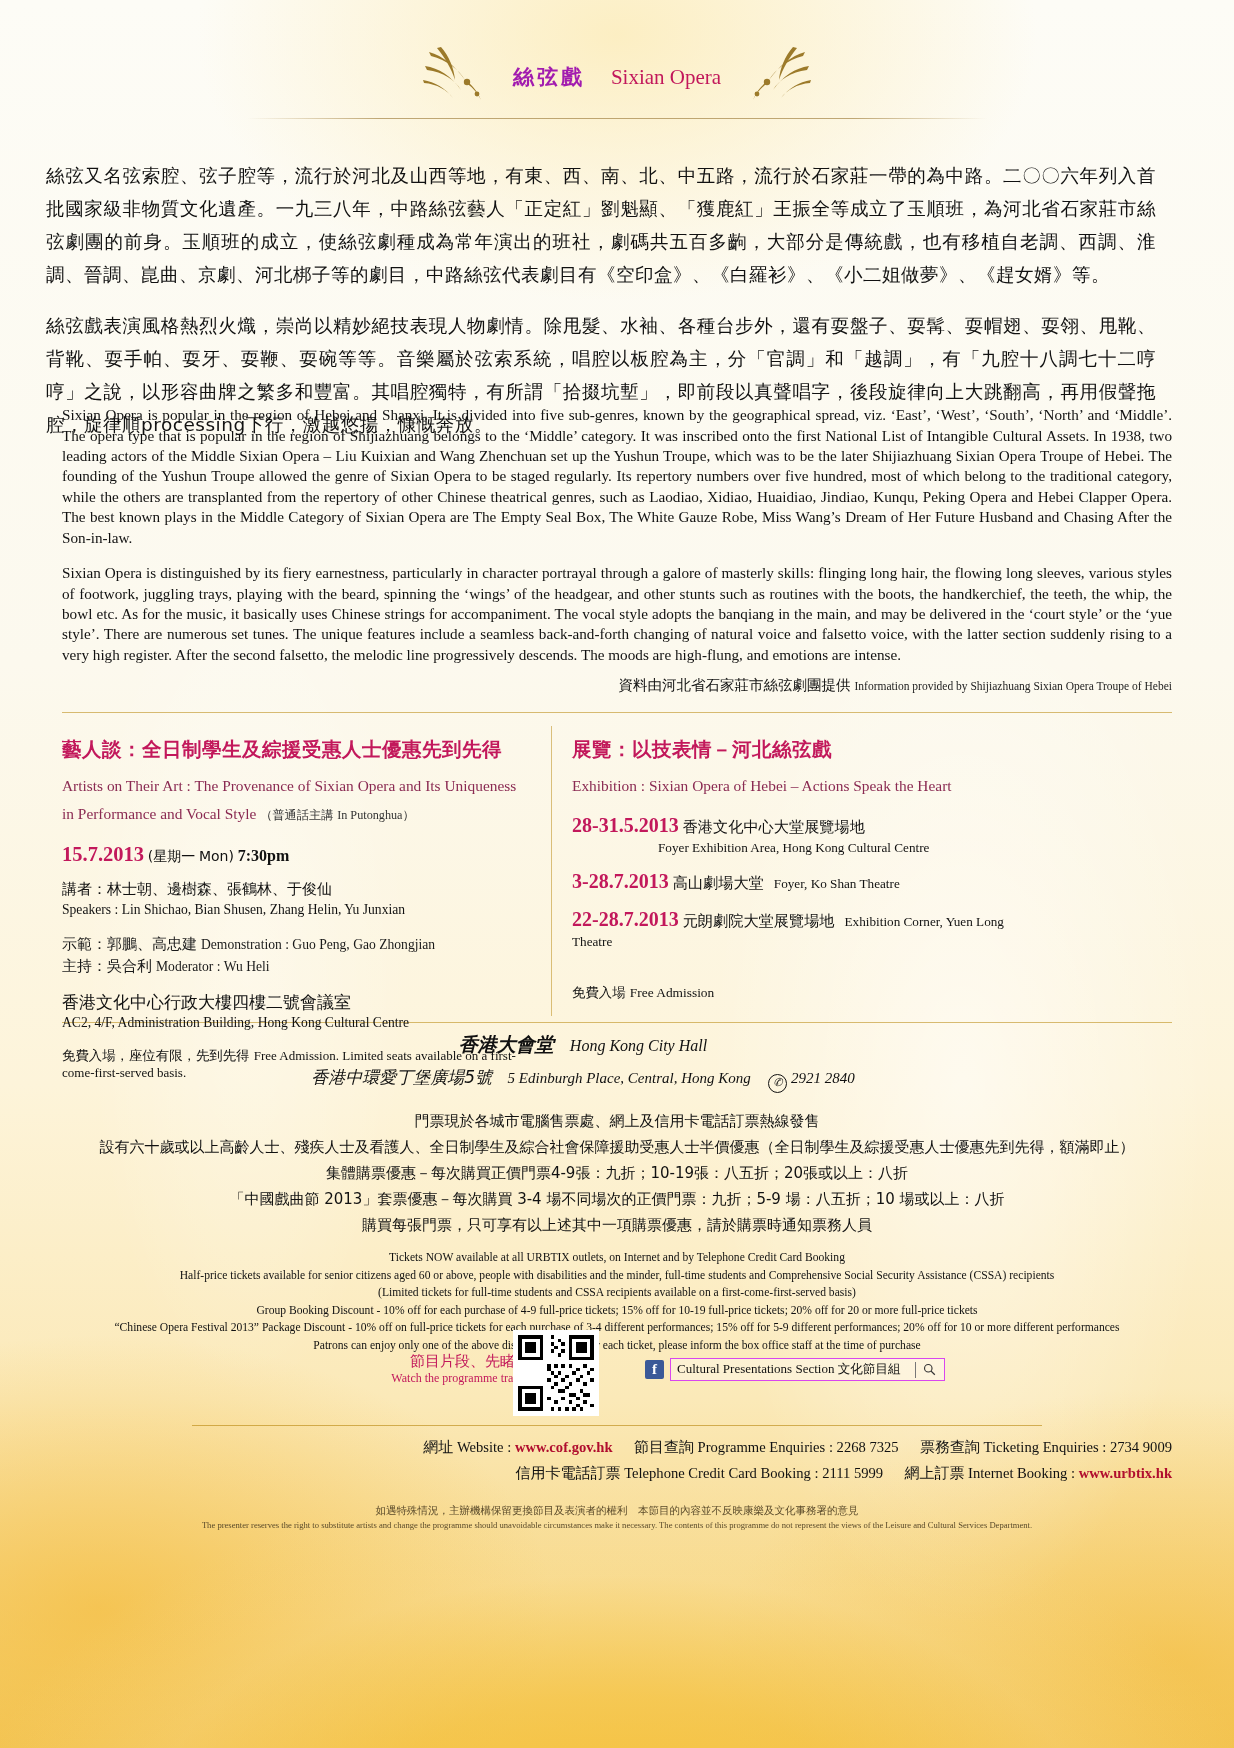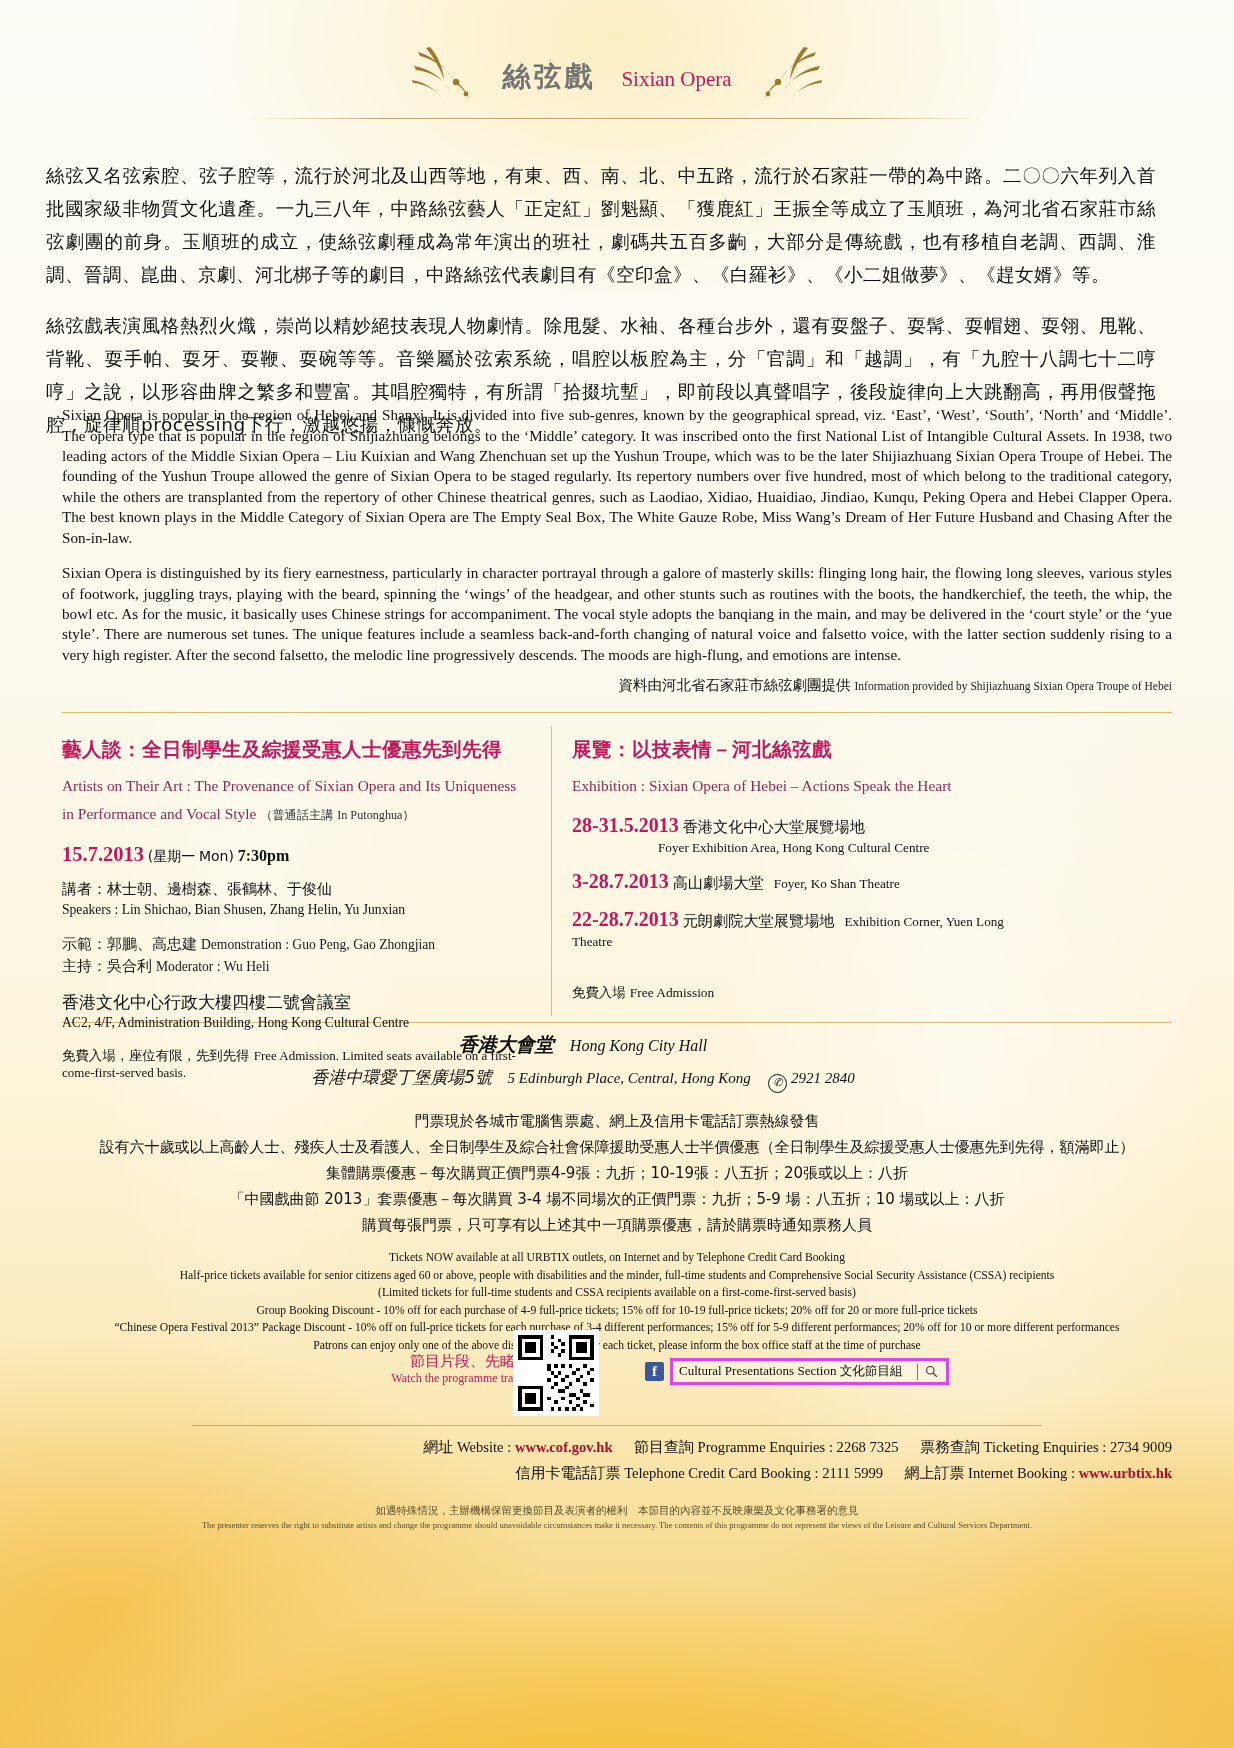--- a/index.html
+++ b/index.html
@@ -22,21 +22,21 @@
       radial-gradient(ellipse 420px 900px at 78% 62%, rgba(255,255,255,0.55) 0%, rgba(255,255,255,0) 60%),
       radial-gradient(ellipse 260px 700px at 20% 55%, rgba(255,255,255,0.35) 0%, rgba(255,255,255,0) 62%);
     pointer-events:none;
   }
   .page{position:relative;width:1234px;height:1748px;}
 
   
   .header{position:absolute;left:0;top:46px;width:1234px;text-align:center;}
   .hdr-row{display:flex;align-items:center;justify-content:center;gap:26px;}
   .orn{width:66px;height:62px;color:#9c7a2a;flex:none;}
-  .title-zh{font-size:28px;color:#737373;letter-spacing:3px;font-family:Liberation Mono, monospace;font-weight:bold;}
+  .title-zh{font-size:21px;color:#a21caf;letter-spacing:3px;font-family:Liberation Mono, monospace;font-weight:bold;}
   .title-en{font-size:21px;color:#c2185b;font-family:"Liberation Serif", serif;font-style:normal;}
   .hdr-rule{margin:10px auto 0;width:740px;height:1px;background:linear-gradient(90deg,rgba(190,160,90,0) 0%,rgba(170,140,80,.75) 18%,rgba(170,140,80,.75) 82%,rgba(190,160,90,0) 100%);}
 
   
   .zh-body{position:absolute;left:46px;top:140px;width:1110px;}
   .zh-p{
     font-family:"DejaVu Sans", sans-serif;
     font-size:18.5px;line-height:33px;color:#111;
     text-align:justify;text-justify:inter-character;
     margin-bottom:14px;letter-spacing:.5px;
@@ -103,21 +103,21 @@
 
   
   .trailer{position:absolute;left:340px;top:1352px;width:220px;text-align:right;}
   .trailer-zh{font-family:"DejaVu Sans", sans-serif;font-size:15px;color:#c2185b;}
   .trailer-en{font-size:12px;color:#c2185b;}
   .qr{position:absolute;left:513px;top:1330px;width:76px;height:76px;background:#fff;border:5px solid #fff;}
   .qr svg{display:block;}
 
   .fb{position:absolute;left:645px;top:1358px;display:flex;align-items:center;gap:6px;}
   .fb-ico{width:19px;height:19px;background:#3b5998;color:#fff;font-family:"Liberation Serif",serif;font-weight:bold;font-size:15px;line-height:19px;text-align:center;border-radius:2px;}
-  .fb-box{border:3px solid #d946ef;background:rgba(255,255,255,.35);padding:2px 6px;display:flex;align-items:center;gap:14px;}
+  .fb-box{border:1px solid #d946ef;background:rgba(255,255,255,.35);padding:2px 6px;display:flex;align-items:center;gap:14px;}
   .fb-txt{font-size:13px;color:#111;}
   .fb-txt .zh{font-family:"DejaVu Sans", sans-serif;font-size:12.6px;}
   .mag{width:16px;height:16px;border-left:1px solid #777;padding-left:6px;display:flex;align-items:center;justify-content:center;}
 
   
   .foot-rule{position:absolute;left:192px;top:1425px;width:850px;height:1px;background:#b8860b;opacity:.6;}
   .footer{position:absolute;left:62px;top:1434px;width:1110px;text-align:right;}
   .f-line{font-size:14.6px;line-height:26px;color:#111;}
   .f-line .zh{font-family:"DejaVu Sans", sans-serif;font-size:15px;}
   .f-url{color:#b00d2e;font-weight:bold;}

